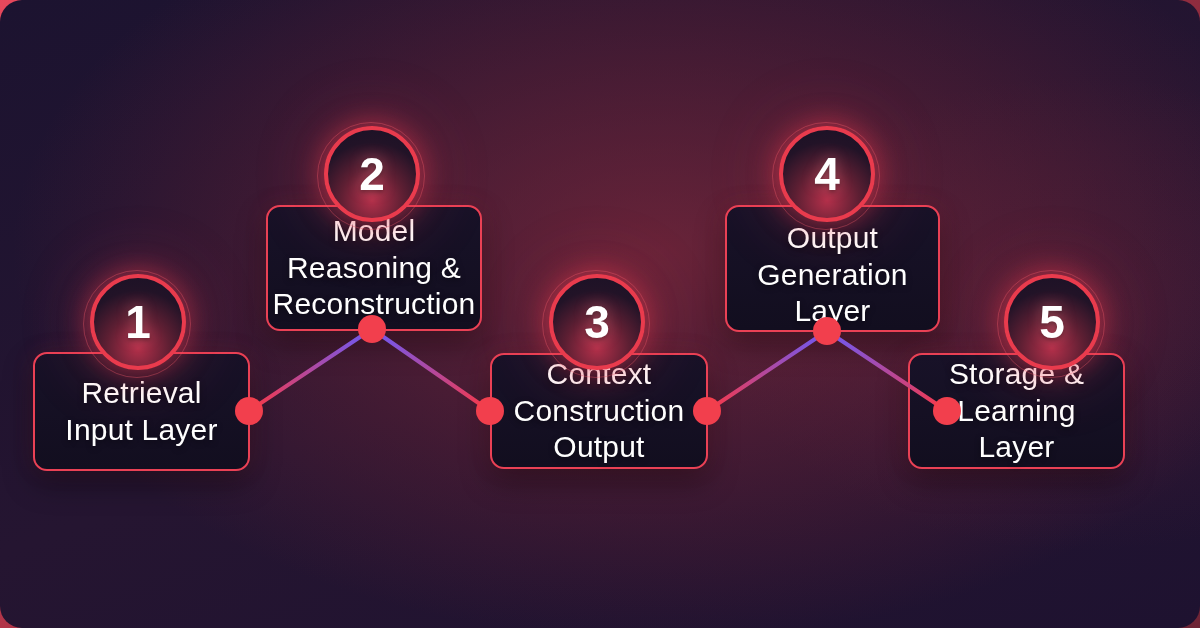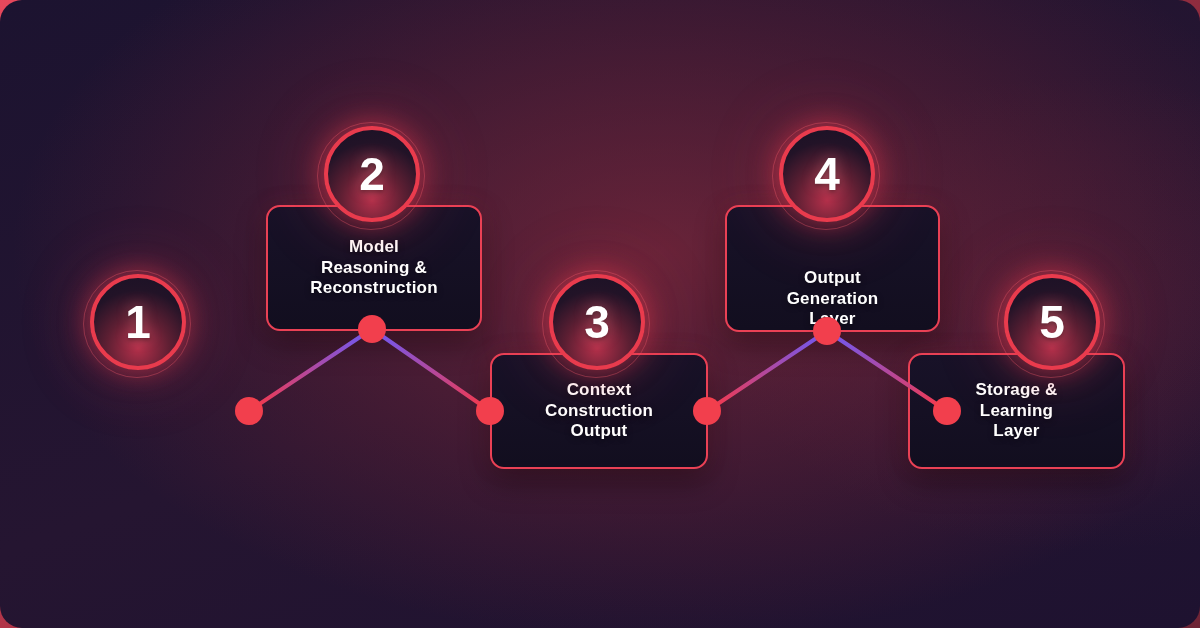--- a/index.html
+++ b/index.html
@@ -17,21 +17,21 @@
   }
   .connectors{position:absolute;left:0;top:0;z-index:3;pointer-events:none;}
   .box{
     position:absolute;z-index:2;box-sizing:border-box;
     border:2px solid #ea4155;border-radius:14px;
     background:linear-gradient(180deg,#181228 0%,#120e1f 100%);
     box-shadow:0 12px 30px rgba(0,0,0,.38), 0 0 22px rgba(233,60,80,.14);
     display:flex;align-items:center;justify-content:center;text-align:center;
   }
   .label{
-    color:#ffffff;font-weight:700;font-size:17px;line-height:1.22;
+    color:#ffffff;font-weight:400;font-size:30px;line-height:1.22;
     white-space:pre-line;letter-spacing:.2px;
     text-shadow:0 2px 6px rgba(0,0,0,.45);
   }
   .badge{
     position:absolute;z-index:4;width:88px;height:88px;border-radius:50%;
     border:4px solid #e93b4d;
     background:radial-gradient(circle at 50% 80%, #b3304a 0%, #5e1f33 38%, #221327 70%, #191126 100%);
     box-shadow:0 0 26px 4px rgba(235,57,77,.50), 0 0 64px 12px rgba(235,57,77,.18);
     display:flex;align-items:center;justify-content:center;
   }
@@ -86,20 +86,24 @@
     <line x1="707" y1="411" x2="827" y2="331" stroke="url(#g3)" stroke-width="4" stroke-linecap="round"></line>
     <line x1="827" y1="331" x2="947" y2="411" stroke="url(#g4)" stroke-width="4" stroke-linecap="round"></line>
     <circle cx="249" cy="411" r="14" fill="#f23f4d"></circle>
     <circle cx="372" cy="329" r="14" fill="#f23f4d"></circle>
     <circle cx="490" cy="411" r="14" fill="#f23f4d"></circle>
     <circle cx="707" cy="411" r="14" fill="#f23f4d"></circle>
     <circle cx="827" cy="331" r="14" fill="#f23f4d"></circle>
     <circle cx="947" cy="411" r="14" fill="#f23f4d"></circle>
   </svg>
 
+  <div class="box box1">
+    <div class="label">Retrieval
+Input Layer</div>
+  </div>
   <div class="badge badge1">
     <span class="num">1</span>
   </div>
 
   <div class="box box2">
     <div class="label">Model
 Reasoning &amp;
 Reconstruction</div>
   </div>
   <div class="badge badge2">

